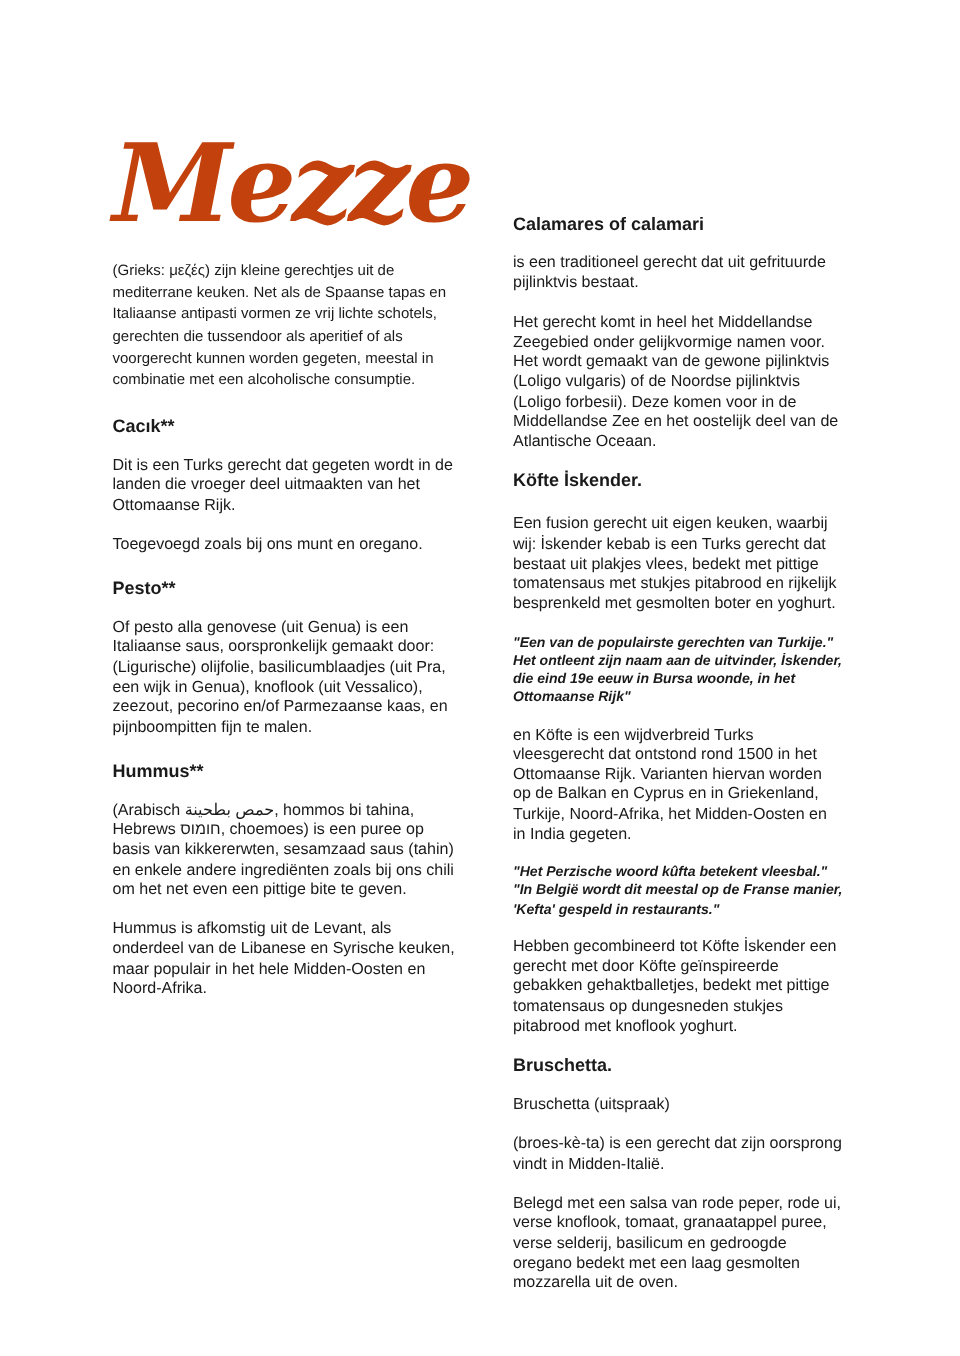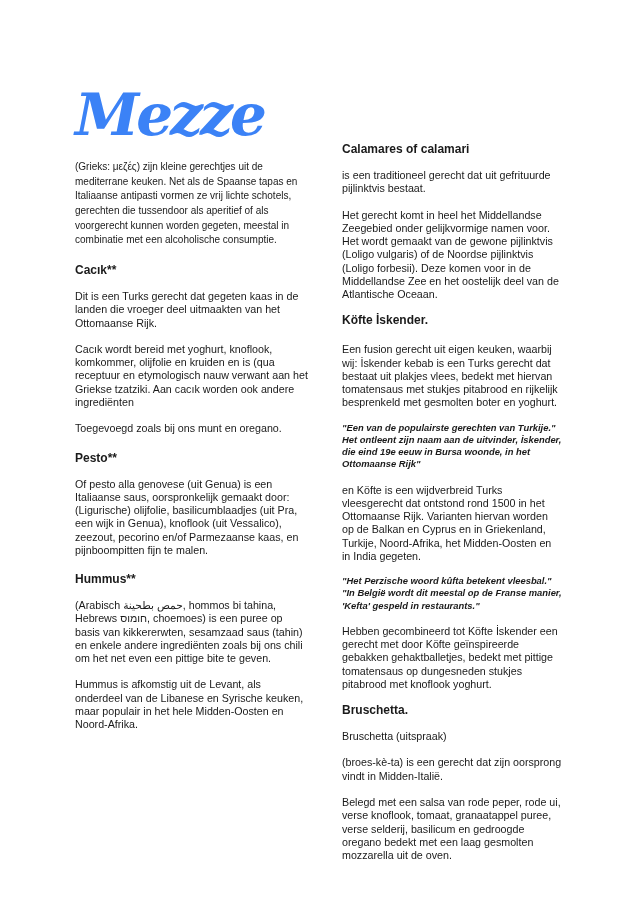--- a/index.html
+++ b/index.html
@@ -17,25 +17,25 @@
     padding: 86px 0 0 75px;
     gap: 34px;
   }
   .col-left { width: 233px; flex: 0 0 233px; }
   .col-right { width: 220px; flex: 0 0 220px; padding-top: 56px; }
 
   .title {
     font-family: "DejaVu Serif", serif;
     font-style: italic;
     font-weight: 700;
-    font-size: 58px;
+    font-size: 72px;
     line-height: 1.0;
     letter-spacing: -3px;
     margin: 0 0 16px 0;
-    color: #3b82f6;
+    color: #c2410c;
   }
   .intro {
     font-size: 10px;
     line-height: 1.47;
     margin: 0 0 10px 0;
   }
   .heading {
     font-size: 12px;
     font-weight: 700;
     margin: 15px 0 7px 0;
@@ -60,22 +60,21 @@
 <body>
 
 <div class="page">
 
   <div class="col-left">
     <h1 class="title">Mezze</h1>
     <p class="intro">(Grieks: μεζές) zijn kleine gerechtjes uit de mediterrane keuken. Net als de Spaanse tapas en Italiaanse antipasti vormen ze vrij lichte schotels, gerechten die tussendoor als aperitief of als voorgerecht kunnen worden gegeten, meestal in combinatie met een alcoholische consumptie.</p>
 
     <section>
       <h3 class="heading">Cacık**</h3>
-      <p class="body">Dit is een Turks gerecht dat gegeten kaas in de landen die vroeger deel uitmaakten van het Ottomaanse Rijk.</p>
-      <p class="body tight">Cacık wordt bereid met yoghurt, knoflook, komkommer, olijfolie en kruiden en is (qua receptuur en etymologisch nauw verwant aan het Griekse tzatziki. Aan cacık worden ook andere ingrediënten</p>
+      <p class="body">Dit is een Turks gerecht dat gegeten wordt in de landen die vroeger deel uitmaakten van het Ottomaanse Rijk.</p>
       <p class="body">Toegevoegd zoals bij ons munt en oregano.</p>
     </section>
 
 
     <section>
       <h3 class="heading">Pesto**</h3>
       <p class="body">Of pesto alla genovese (uit Genua) is een Italiaanse saus, oorspronkelijk gemaakt door: (Ligurische) olijfolie, basilicumblaadjes (uit Pra, een wijk in Genua), knoflook (uit Vessalico), zeezout, pecorino en/of Parmezaanse kaas, en pijnboompitten fijn te malen.</p>
 
     </section>
 
@@ -89,21 +88,21 @@
   <div class="col-right">
 
     <section>
       <h3 class="heading">Calamares of calamari</h3>
       <p class="body">is een traditioneel gerecht dat uit gefrituurde pijlinktvis bestaat.</p>
       <p class="body">Het gerecht komt in heel het Middellandse Zeegebied onder gelijkvormige namen voor. Het wordt gemaakt van de gewone pijlinktvis (Loligo vulgaris) of de Noordse pijlinktvis (Loligo forbesii). Deze komen voor in de Middellandse Zee en het oostelijk deel van de Atlantische Oceaan.</p>
     </section>
 
     <section>
       <h3 class="heading" style="margin-bottom:16px;">Köfte İskender.</h3>
-      <p class="body">Een fusion gerecht uit eigen keuken, waarbij wij: İskender kebab is een Turks gerecht dat bestaat uit plakjes vlees, bedekt met hiervan tomatensaus met stukjes pitabrood en rijkelijk besprenkeld met gesmolten boter en yoghurt.</p>
+      <p class="body">Een fusion gerecht uit eigen keuken, waarbij wij: İskender kebab is een Turks gerecht dat bestaat uit plakjes vlees, bedekt met pittige tomatensaus met stukjes pitabrood en rijkelijk besprenkeld met gesmolten boter en yoghurt.</p>
       <p class="quote">"Een van de populairste gerechten van Turkije." Het ontleent zijn naam aan de uitvinder, İskender, die eind 19e eeuw in Bursa woonde, in het Ottomaanse Rijk"</p>
       <p class="body">en Köfte is een wijdverbreid Turks vleesgerecht dat ontstond rond 1500 in het Ottomaanse Rijk. Varianten hiervan worden op de Balkan en Cyprus en in Griekenland, Turkije, Noord-Afrika, het Midden-Oosten en in India gegeten.</p>
       <p class="quote">"Het Perzische woord kûfta betekent vleesbal." "In België wordt dit meestal op de Franse manier, 'Kefta' gespeld in restaurants."</p>
       <p class="body">Hebben gecombineerd tot Köfte İskender een gerecht met door Köfte geïnspireerde gebakken gehaktballetjes, bedekt met pittige tomatensaus op dungesneden stukjes pitabrood met knoflook yoghurt.</p>
     </section>
 
     <section>
       <h3 class="heading" style="margin-bottom:2px;">Bruschetta.</h3>
       <p class="body tight">Bruschetta (uitspraak)</p>
       <p class="body">(broes-kè-ta) is een gerecht dat zijn oorsprong vindt in Midden-Italië.</p>

